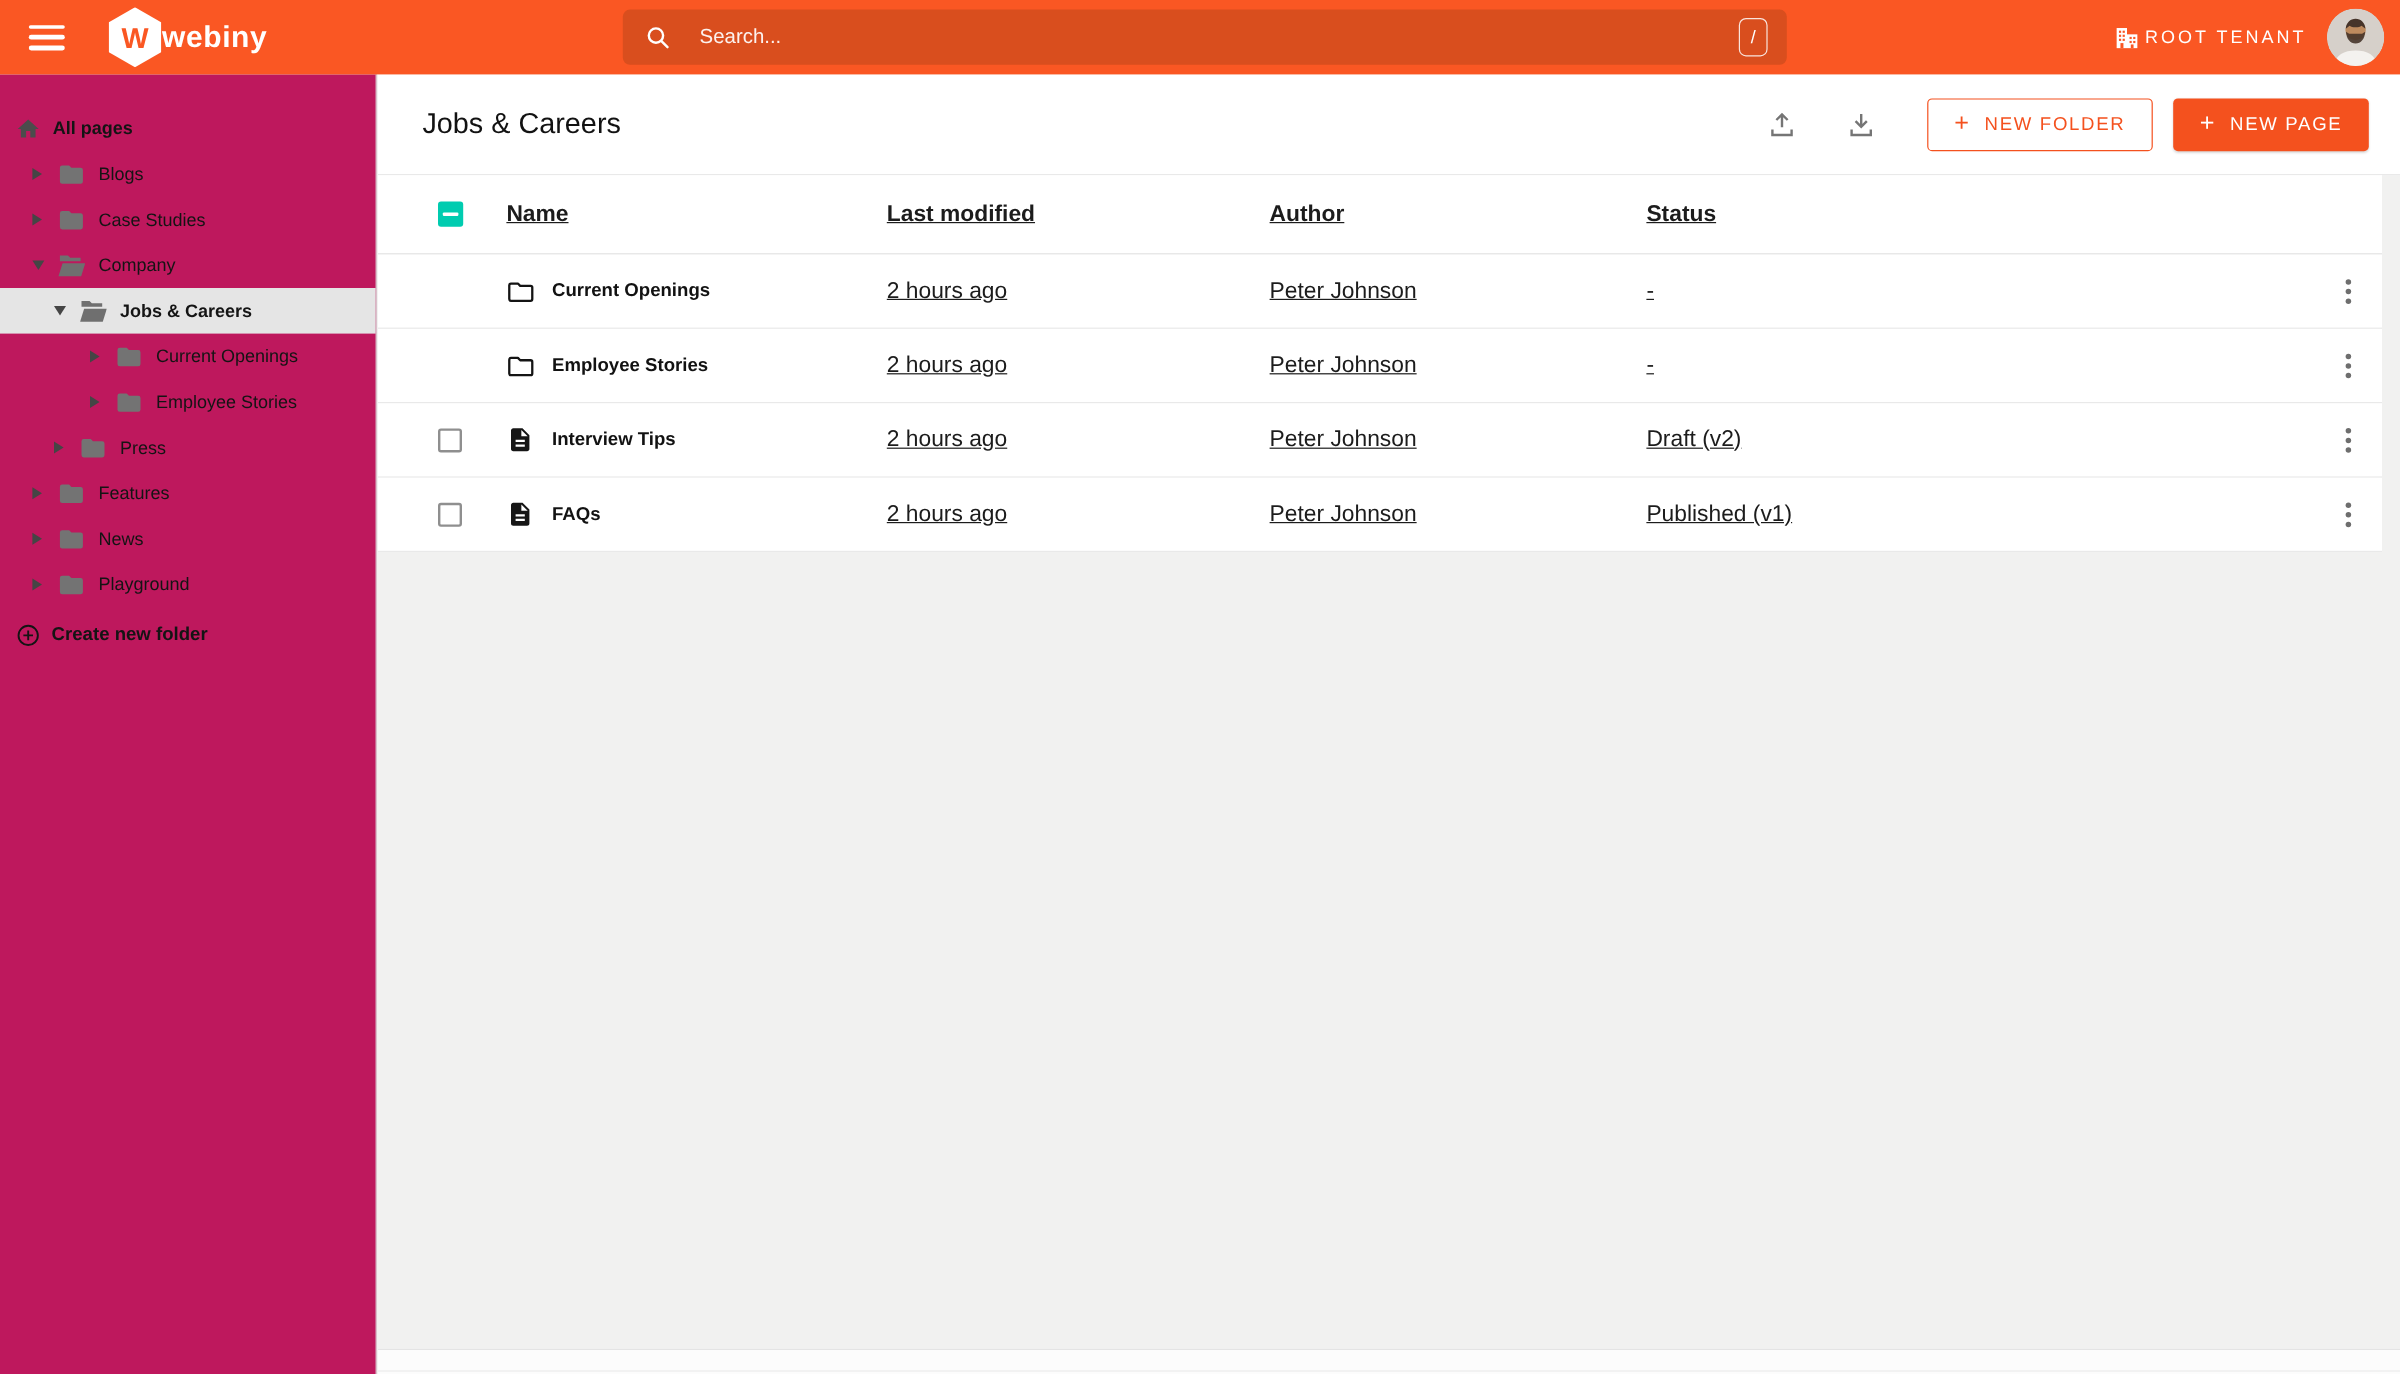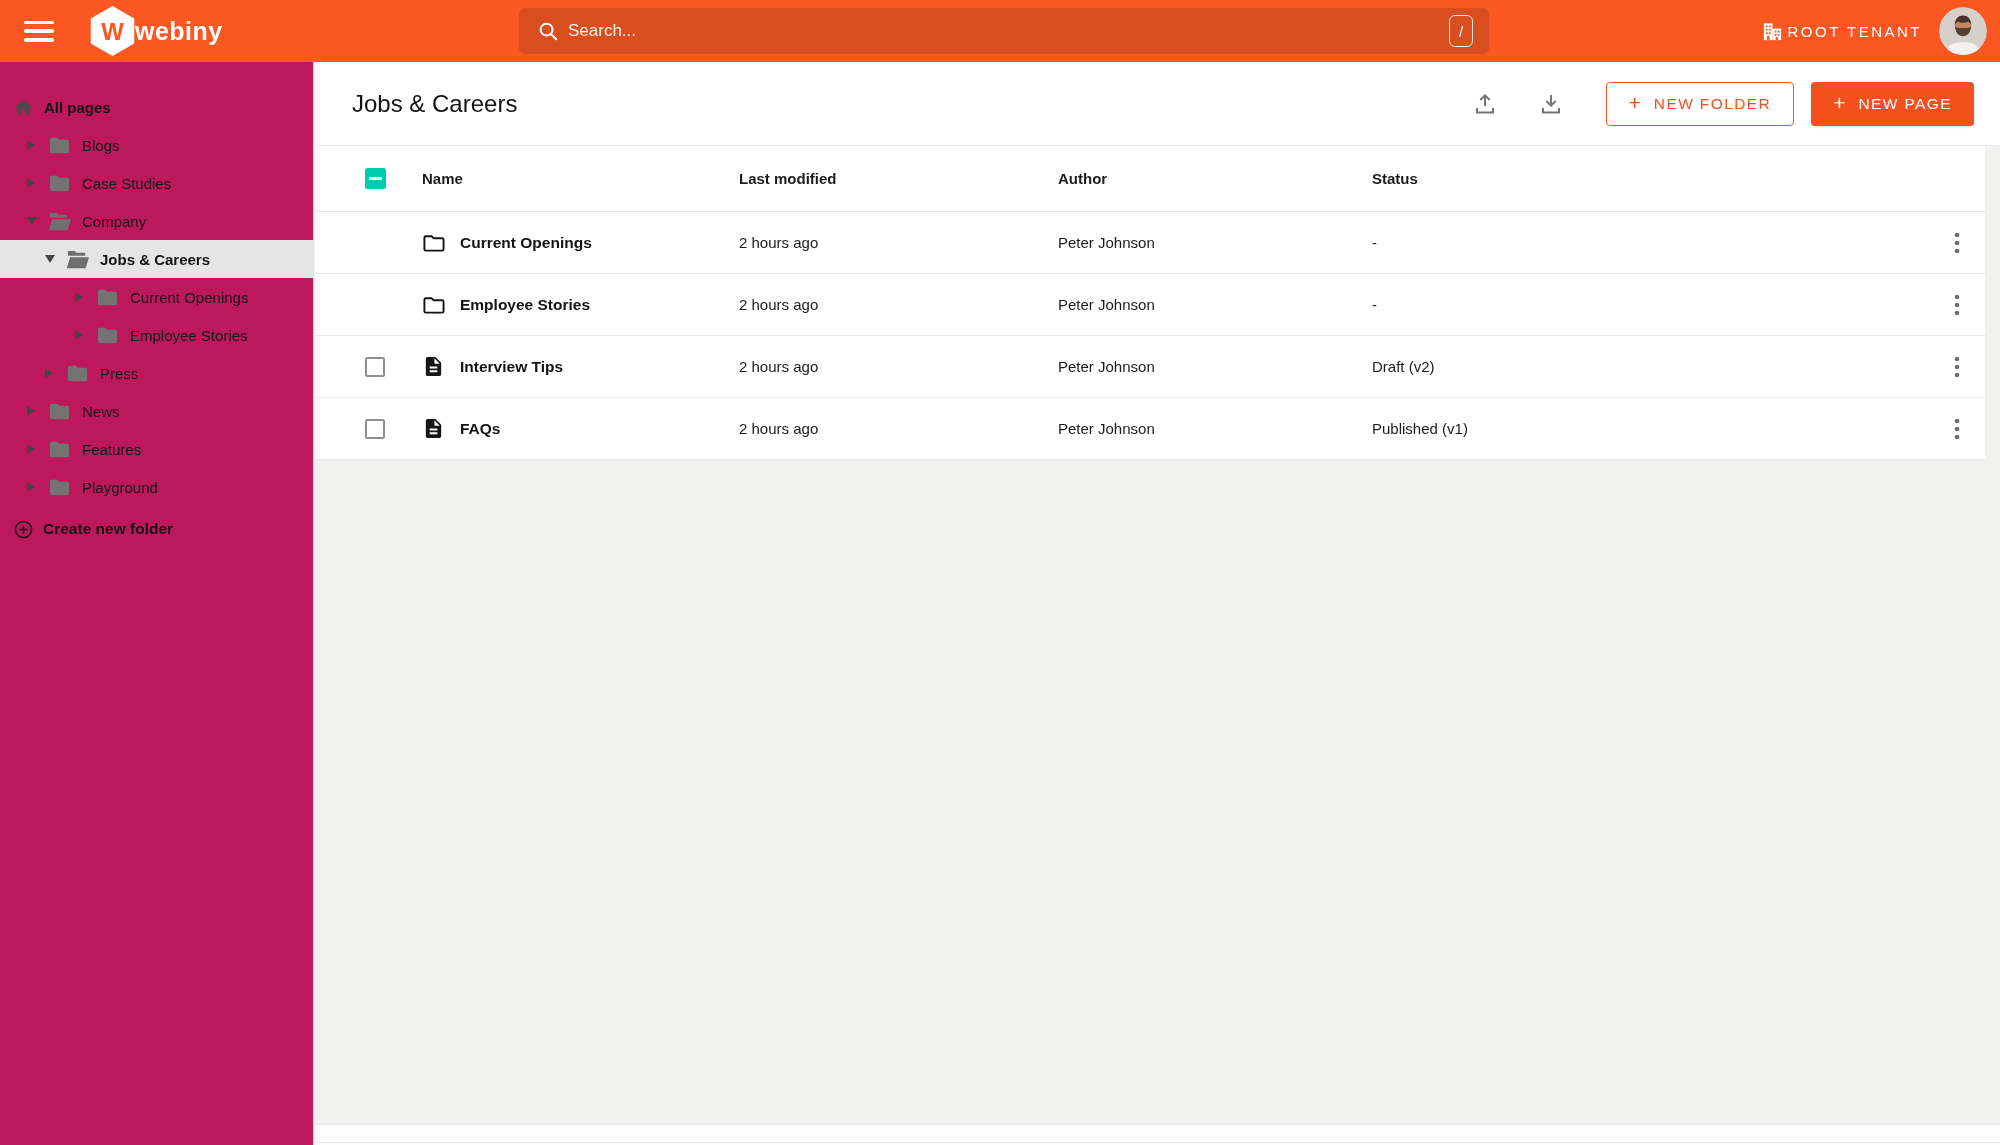--- a/index.html
+++ b/index.html
@@ -22,21 +22,21 @@
   .logo{ display:flex; align-items:center; margin-left:36px; }
   .logo svg{ display:block; }
   .brand{ color:#fff; font-size:25px; font-weight:600; letter-spacing:.5px; }
   .search{
     position:absolute; left:519px; top:8px; width:970px; height:46px;
     background:#d94e1e; border-radius:6px; display:flex; align-items:center;
     padding:0 16px 0 18px;
   }
   .search input{
     flex:1; background:transparent; border:none; outline:none;
-    color:#fff; font-size:17px; margin-left:9px; font-family:inherit;
+    color:#fff; font-size:17px; margin-left:24px; font-family:inherit;
   }
   .search input::placeholder{ color:rgba(255,255,255,.92); }
   .kbd{
     width:24px; height:32px; border:1.5px solid rgba(255,255,255,.85); border-radius:6px;
     color:#fff; font-size:15px; display:flex; align-items:center; justify-content:center;
   }
   .topbar-right{ margin-left:auto; display:flex; align-items:center; }
   .tenant{ display:flex; align-items:center; gap:4px; color:#fff; cursor:pointer; background:none; border:none;}
   .tenant-label{ color:#fff; font-size:15px; letter-spacing:2.5px; font-family:inherit; }
   .avatar{ width:48px; height:48px; border-radius:50%; overflow:hidden; margin-left:17px; cursor:pointer; }
@@ -80,21 +80,21 @@
   .tr{
     display:grid; grid-template-columns:107px 317px 319px 314px 1fr 56px;
     align-items:center; height:62px; border-bottom:1px solid #e9e9e9;
   }
   .tr.head{ height:66px; border-bottom:1px solid #e3e3e3; font-weight:700; font-size:15px; }
   .cell-cb{ padding-left:50px; display:flex; }
   .cb-indet{ width:21px; height:21px; background:#00ccb0; border-radius:2.5px; position:relative; cursor:pointer; }
   .cb-indet::after{ content:""; position:absolute; left:4px; right:4px; top:9px; height:2.8px; background:#fff; border-radius:1px; }
   .cb{ width:20px; height:20px; border:2px solid #8f8f8f; border-radius:2.5px; background:#fff; cursor:pointer; }
   .cell-name{ display:flex; align-items:center; gap:15px; font-weight:600; font-size:15.5px; color:#121212; }
-  .cell{ font-size:15px; color:#1c1c1c; }
+  .cell{ font-size:19px; color:#1c1c1c;text-decoration:underline; }
   .cell-menu{ display:flex; justify-content:center; }
   .dots{ background:none; border:none; cursor:pointer; display:flex; padding:4px; }
   
   .scroll-strip{
     position:absolute; left:0; right:0; bottom:0; height:21px;
     background:#fcfcfc; border-top:1px solid #e4e4e4;
   }
   .scroll-strip::after{ content:""; position:absolute; bottom:2px; left:0; right:0; height:1px; background:#ececec; }
 </style>
 </head>
@@ -247,32 +247,32 @@
   </div>
   <div class="side-row tree-item lvl0">
     <span class="arrow">
         <i class="tri-right"></i>
       </span>
     <span class="f-ic">
         <svg width="23" height="23" viewBox="0 0 24 24">
           <path d="M10 4H4a2 2 0 0 0-2 2v12a2 2 0 0 0 2 2h16a2 2 0 0 0 2-2V8a2 2 0 0 0-2-2h-8z" fill="#737373"></path>
         </svg>
       </span>
+    <span>Features</span>
+  </div>
+  <div class="side-row tree-item lvl0">
+    <span class="arrow">
+        <i class="tri-right"></i>
+      </span>
+    <span class="f-ic">
+        <svg width="23" height="23" viewBox="0 0 24 24">
+          <path d="M10 4H4a2 2 0 0 0-2 2v12a2 2 0 0 0 2 2h16a2 2 0 0 0 2-2V8a2 2 0 0 0-2-2h-8z" fill="#737373"></path>
+        </svg>
+      </span>
     <span>News</span>
-  </div>
-  <div class="side-row tree-item lvl0">
-    <span class="arrow">
-        <i class="tri-right"></i>
-      </span>
-    <span class="f-ic">
-        <svg width="23" height="23" viewBox="0 0 24 24">
-          <path d="M10 4H4a2 2 0 0 0-2 2v12a2 2 0 0 0 2 2h16a2 2 0 0 0 2-2V8a2 2 0 0 0-2-2h-8z" fill="#737373"></path>
-        </svg>
-      </span>
-    <span>Features</span>
   </div>
   <div class="side-row tree-item lvl0">
     <span class="arrow">
         <i class="tri-right"></i>
       </span>
     <span class="f-ic">
         <svg width="23" height="23" viewBox="0 0 24 24">
           <path d="M10 4H4a2 2 0 0 0-2 2v12a2 2 0 0 0 2 2h16a2 2 0 0 0 2-2V8a2 2 0 0 0-2-2h-8z" fill="#737373"></path>
         </svg>
       </span>

